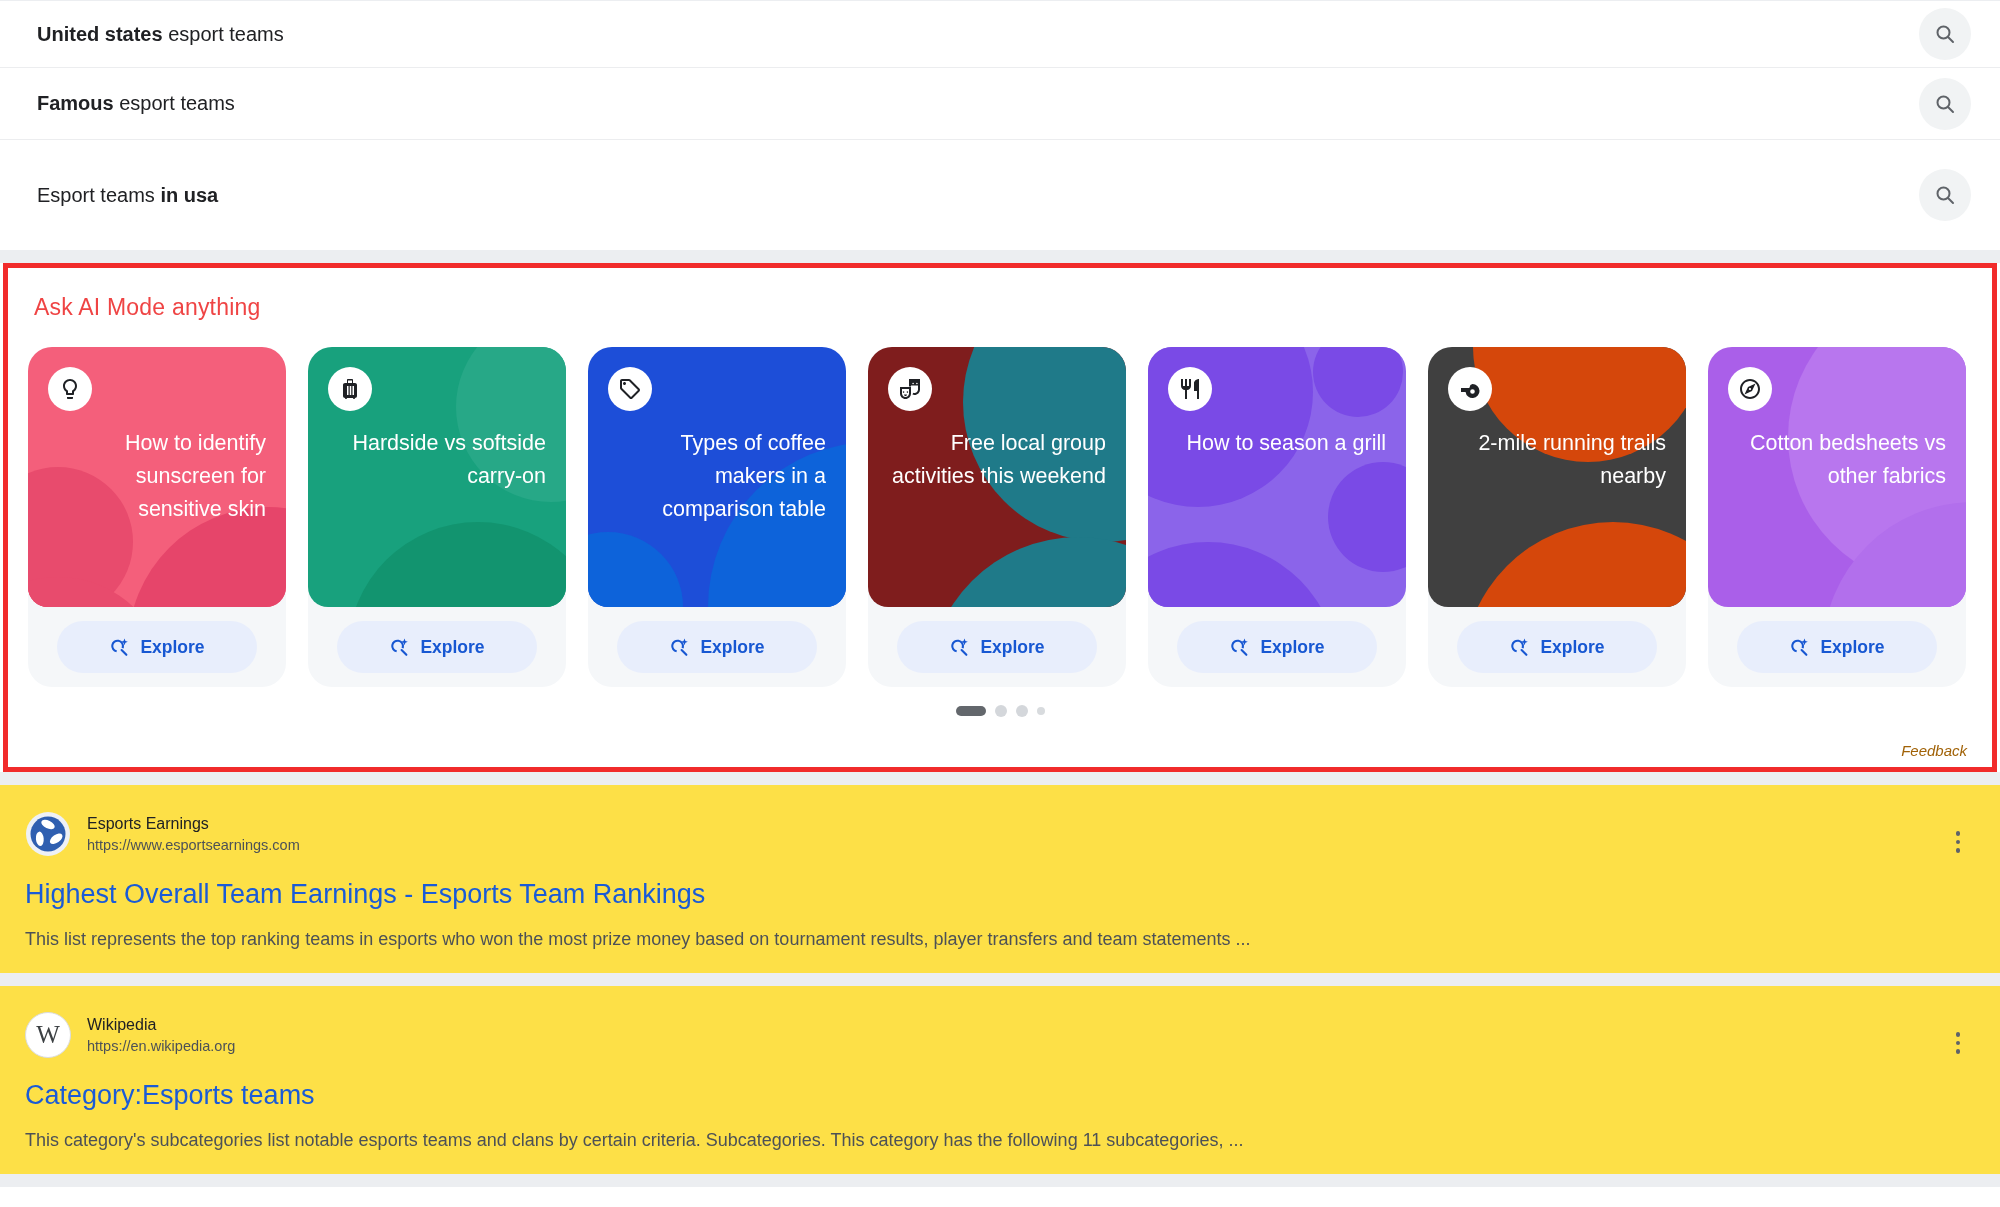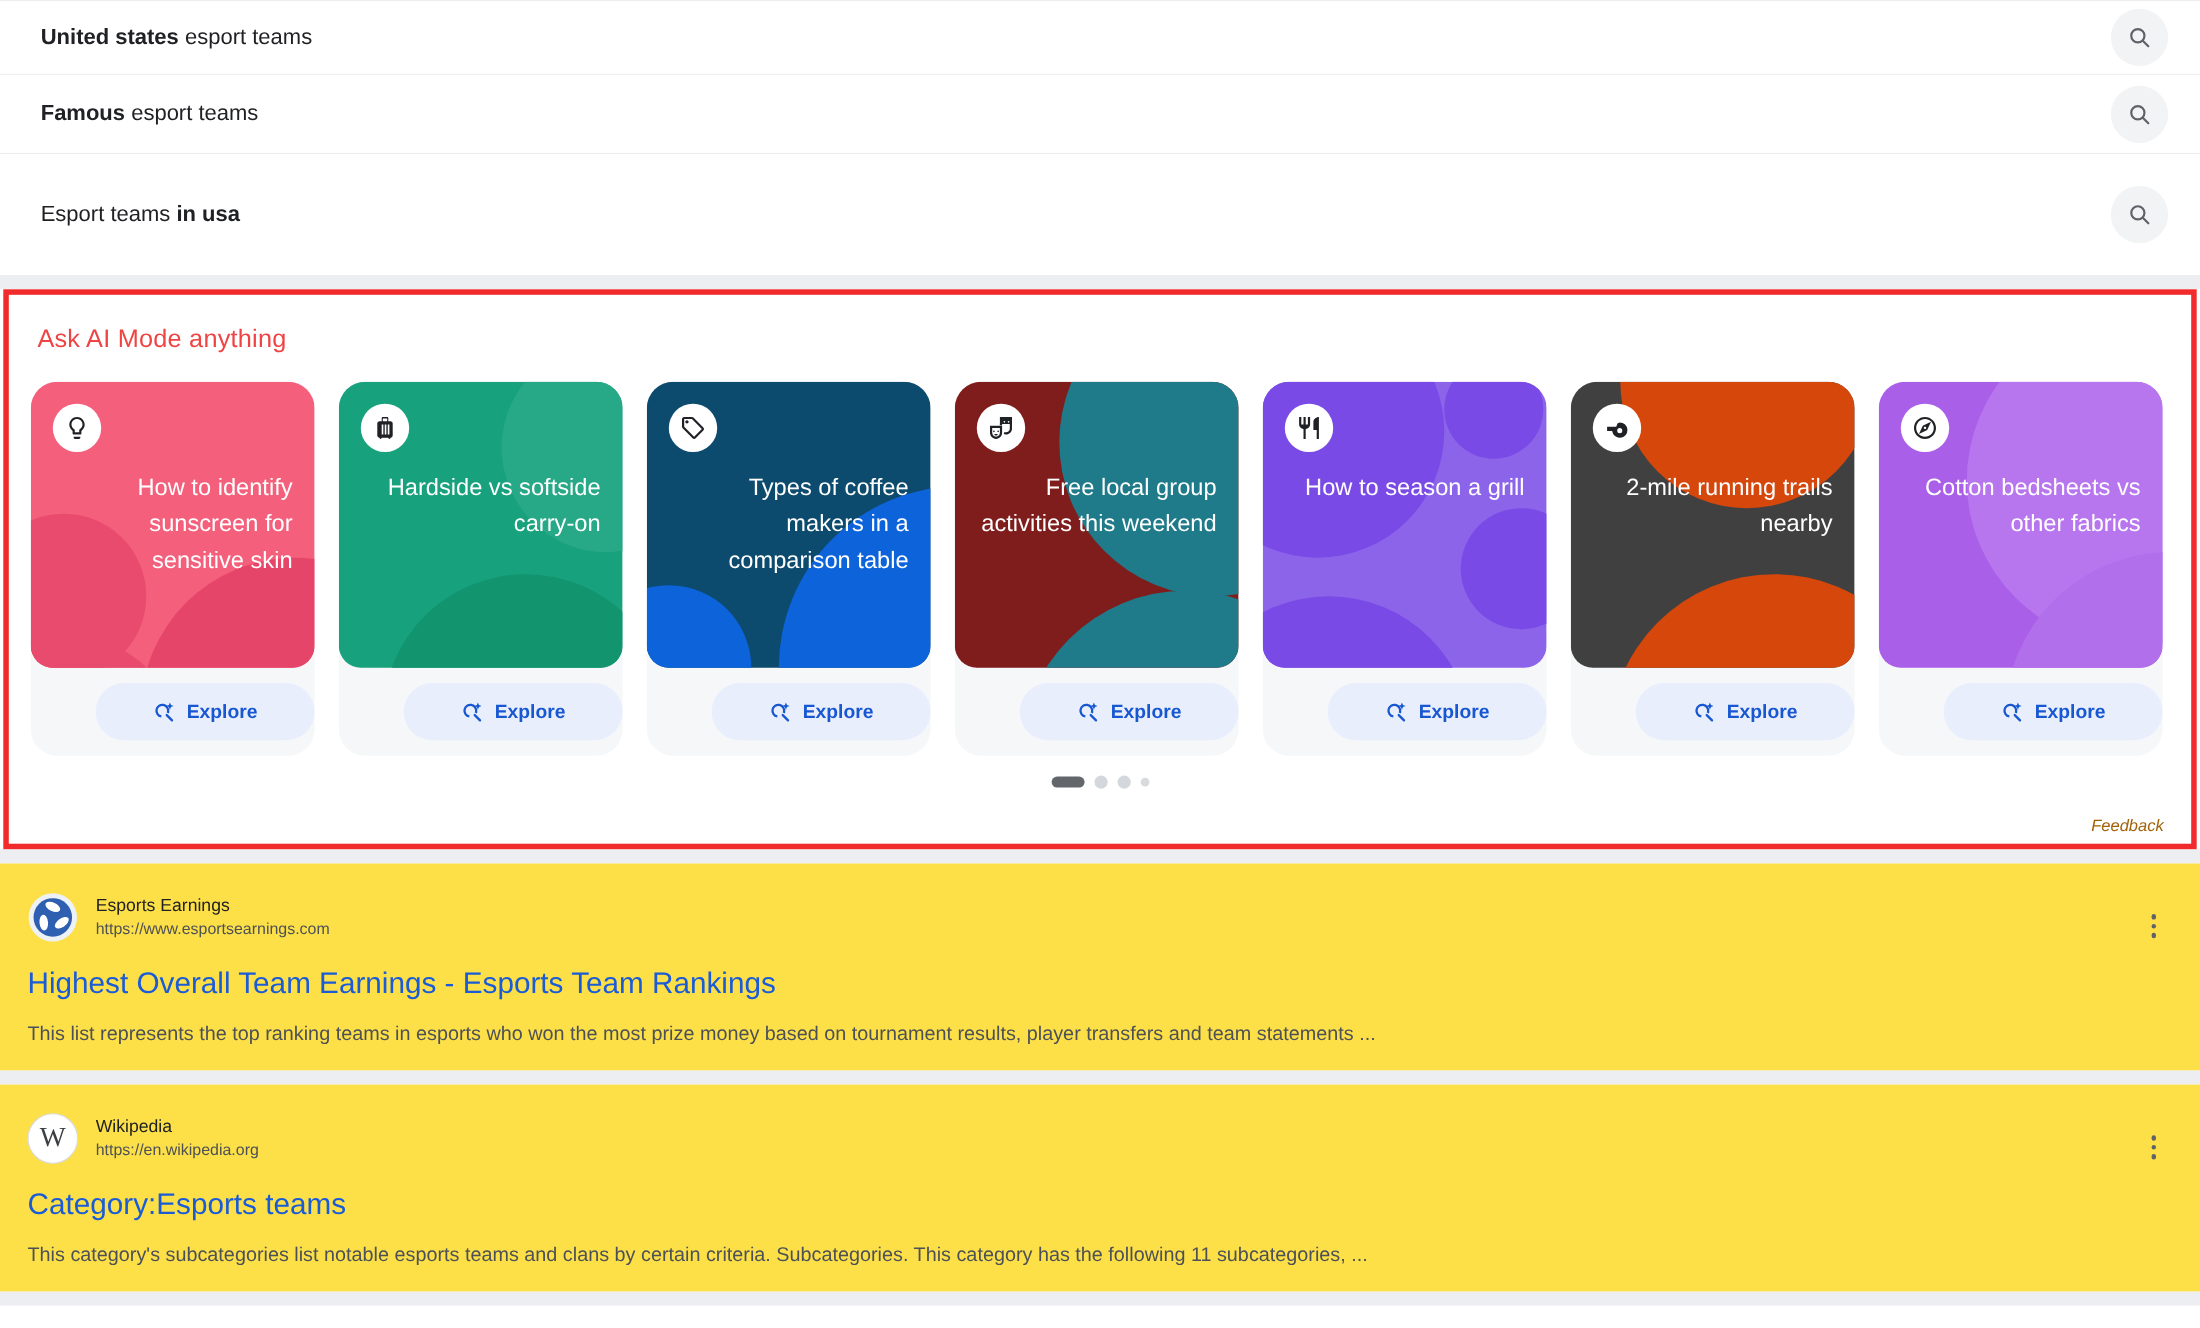--- a/index.html
+++ b/index.html
@@ -21,21 +21,21 @@
   
   .ai-section{margin:0 3px;border:5px solid #f12b2b;background:#fff;position:relative;padding:26px 20px 50px 20px;box-sizing:border-box;}
   .ai-title{margin:0 0 26px 6px;font-size:23px;font-weight:500;color:#ef4444;letter-spacing:.2px;}
   .cards{display:flex;gap:22px;}
   .card{width:258px;flex:none;background:#f5f7f9;border-radius:24px;overflow:hidden;}
   .card-top{height:260px;border-radius:20px;position:relative;overflow:hidden;padding:20px;box-sizing:border-box;text-align:right;}
   .deco{position:absolute;border-radius:50%;z-index:1;}
   .icon-circle{width:44px;height:44px;border-radius:50%;background:#fff;display:flex;align-items:center;justify-content:center;position:relative;z-index:2;}
   .icon-circle svg{width:24px;height:24px;fill:#1f2125;}
   .card-title{color:#fff;font-size:21.5px;line-height:33px;margin-top:16px;position:relative;z-index:2;font-weight:400;}
-  .card-footer{height:80px;display:flex;align-items:center;justify-content:flex-end;}
+  .card-footer{height:80px;display:flex;align-items:center;justify-content:center;}
   .explore-btn{display:flex;align-items:center;gap:10px;background:#e8eefc;border:none;border-radius:26px;height:52px;padding:0 52px;color:#1757d2;font-size:17.5px;font-weight:700;font-family:inherit;cursor:pointer;}
   .explore-btn svg{width:21px;height:21px;}
 
   
   .c1 .d1{width:150px;height:150px;left:-45px;top:120px;background:#e84b6d;}
   .c1 .d2{width:280px;height:280px;left:100px;top:160px;background:#e6456a;}
   .c1 .d3{width:220px;height:220px;left:-80px;top:230px;background:#e84b6d;}
   .c2 .d1{width:190px;height:190px;left:148px;top:-35px;background:#27a887;}
   .c2 .d2{width:260px;height:260px;left:40px;top:175px;background:#12946f;}
   .c3 .d1{width:330px;height:330px;left:120px;top:95px;background:#0d63da;}
@@ -153,21 +153,21 @@
                 <circle cx="9" cy="9.5" r="5.6" fill="none" stroke="#1757d2" stroke-width="2.2" stroke-dasharray="27 8" transform="rotate(100 9 9.5)"></circle>
                 <path d="M13.2 13.7l5 5" stroke="#1757d2" stroke-width="2.2" stroke-linecap="round"></path>
                 <path d="M16.2 1.6l1 2.5 2.5 1-2.5 1-1 2.5-1-2.5-2.5-1 2.5-1z" fill="#1757d2"></path>
               </svg>
             <span>Explore</span>
           </button>
         </div>
       </div>
 
       <div class="card c3">
-        <div class="card-top" style="background-color: #0c4a6e;">
+        <div class="card-top" style="background-color: #1d4ed8;">
           <span class="deco d1"></span>
             <span class="deco d2"></span>
           <div class="icon-circle">
             <svg viewBox="0 0 24 24">
                 <path d="M21.41 11.58l-9-9C12.05 2.22 11.55 2 11 2H4c-1.1 0-2 .9-2 2v7c0 .55.22 1.05.59 1.42l9 9c.36.36.86.58 1.41.58.55 0 1.05-.22 1.41-.59l7-7c.37-.36.59-.86.59-1.41 0-.55-.23-1.06-.59-1.42zM13 20.01 4 11V4h7v-.01l9 9-7 7.02zM6.5 5C7.33 5 8 5.67 8 6.5S7.33 8 6.5 8 5 7.33 5 6.5 5.67 5 6.5 5z"></path>
               </svg>
           </div>
           <div class="card-title">Types of coffee makers in a comparison table</div>
         </div>
         <div class="card-footer">

